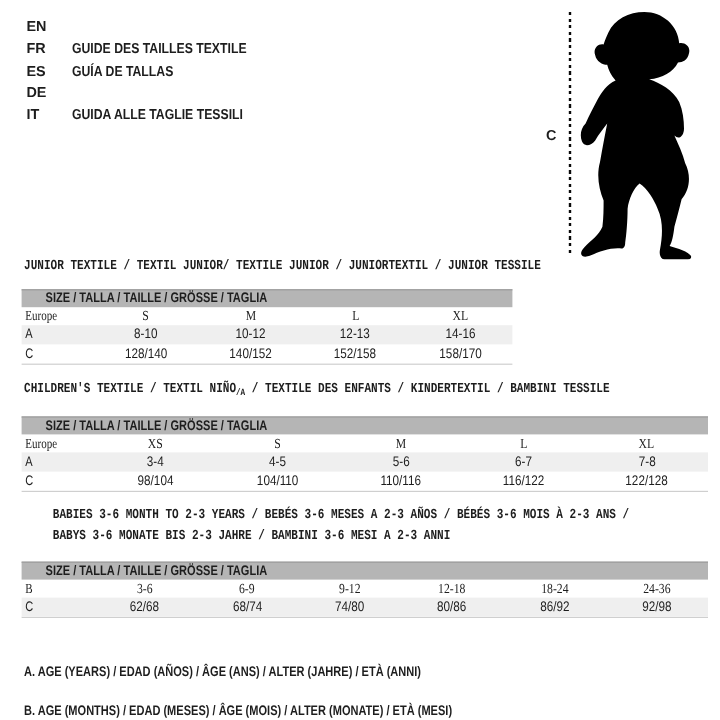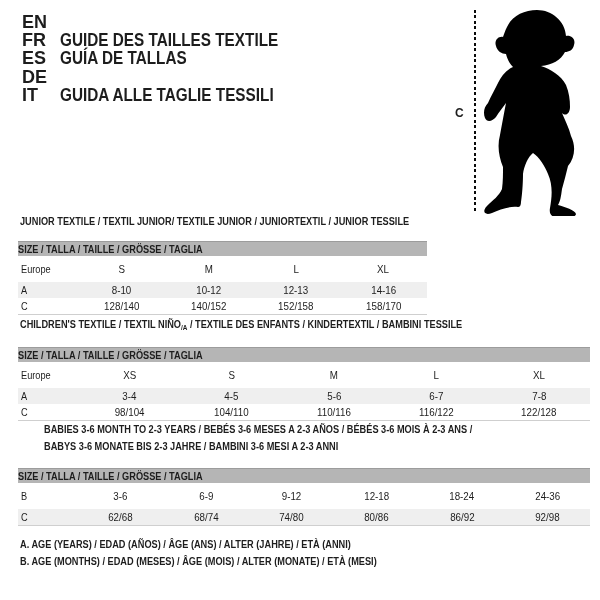--- a/index.html
+++ b/index.html
@@ -4,47 +4,47 @@
 <style>
   html,body{margin:0;padding:0;background:#fff;}
   .canvas{
     position:relative;width:600px;height:600px;background:#ffffff;overflow:hidden;
     font-family:"Liberation Sans", sans-serif;color:#1d1d1d;
   }
   .cond{display:inline-block;transform:scaleX(0.8);transform-origin:0 50%;white-space:nowrap;}
   .cond-c{display:inline-block;transform:scaleX(0.85);white-space:nowrap;}
 
   
-  .langs{position:absolute;left:22px;top:13px;font-size:18px;font-weight:bold;}
+  .langs{position:absolute;left:22px;top:13px;font-size:12px;font-weight:bold;}
   .lang-row{display:flex;height:18.3px;align-items:center;}
   .lang-code{width:38px;}
   .lang-title .cond{transform:scaleX(0.85);}
 
   
   .dotline{position:absolute;left:474px;top:10px;width:2px;height:201px;
     background-image:repeating-linear-gradient(to bottom,#0a0a0a 0px,#0a0a0a 2.6px,transparent 2.6px,transparent 5.5px);}
   .c-label{position:absolute;left:455px;top:106px;font-size:12px;font-weight:bold;}
   .silhouette{position:absolute;left:482px;top:6px;}
 
   
-  .t-title{position:absolute;left:20px;font-size:11.5px;font-weight:bold;white-space:nowrap;}
+  .t-title{position:absolute;left:20px;font-size:11.5px;font-weight:bold;white-space:nowrap;font-family:Liberation Mono, monospace;}
   .t-title .sub{font-size:8px;vertical-align:-2px;}
   .size-table{position:absolute;left:18px;}
   .t-header{height:14px;background:#b5b5b5;border-top:1px solid #9c9c9c;display:flex;align-items:center;
-    padding-left:0;font-size:11.5px;font-weight:bold;}
+    padding-left:20px;font-size:11.5px;font-weight:bold;}
   .t-body{border-bottom:1px solid #cfcfcf;}
   .trow{display:flex;height:16px;align-items:center;font-size:11.5px;}
   .trow.shaded{background:#efefef;}
-  .trow.first{height:26px;}
+  .trow.first{height:15px;font-family:Liberation Serif, serif;}
   .tlabel{width:57px;padding-left:3px;}
   .tcell{flex:1;text-align:center;}
 
   
   .legend{position:absolute;left:20px;top:535px;font-size:11.5px;font-weight:bold;}
-  .legend-line{height:17.4px;display:flex;align-items:center;}
+  .legend-line{height:17.4px;display:flex;align-items:center;margin-top:16px;}
 </style>
 </head>
 <body>
 
 <div class="canvas">
 
   <div class="langs">
     <div class="lang-row">
       <span class="lang-code">EN</span>
     </div>

